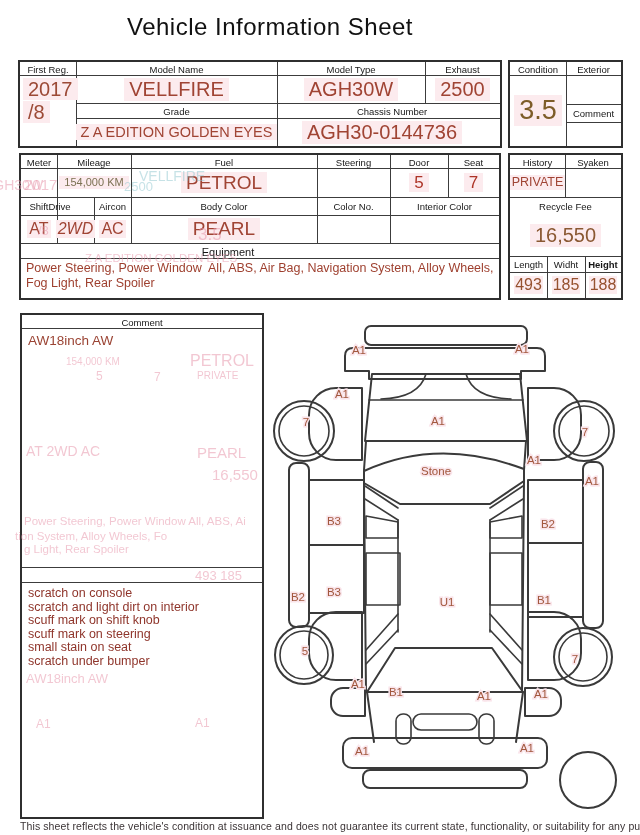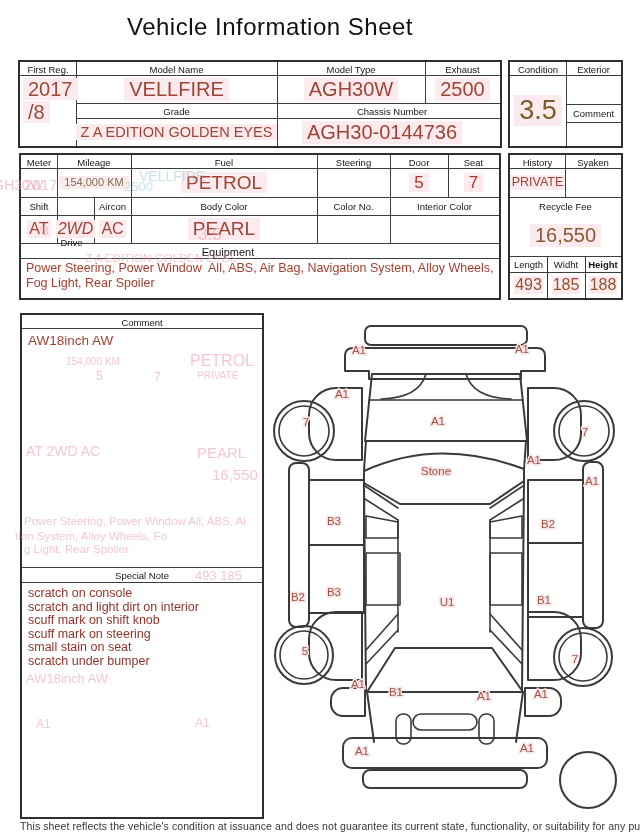--- a/index.html
+++ b/index.html
@@ -111,21 +111,21 @@
     <div class="cell" style="left:110px;top:13px;width:186px;height:29px;font-size:19px;">
         <span class="hi red">PETROL</span>
       </div>
     <div class="cell" style="left:369px;top:13px;width:58px;height:29px;font-size:17px;">
         <span class="hi dred">5</span>
       </div>
     <div class="cell" style="left:427px;top:13px;width:51px;height:29px;font-size:17px;">
         <span class="hi dred">7</span>
       </div>
     <div class="hdr" style="left:0;top:46px;width:36px;">Shift</div>
-    <div class="hdr" style="left:32px;top:46px;width:37px;margin-top:36px;">Drive</div>
+    <div class="hdr" style="left:20px;top:46px;width:37px;">Drive</div>
     <div class="hdr" style="left:73px;top:46px;width:37px;">Aircon</div>
     <div class="hdr" style="left:110px;top:46px;width:186px;">Body Color</div>
     <div class="hdr" style="left:296px;top:46px;width:73px;">Color No.</div>
     <div class="hdr" style="left:369px;top:46px;width:109px;">Interior Color</div>
     <div class="cell" style="left:0;top:60px;width:36px;height:28px;font-size:16px;">
         <span class="hi red" style="padding:0 2px;">AT</span>
       </div>
     <div class="cell" style="left:36px;top:60px;width:37px;height:28px;font-size:16px;">
         <span class="hi red" style="padding:0 2px;font-style:italic;">2WD</span>
       </div>
@@ -168,21 +168,20 @@
     <div class="cell" style="left:75px;top:117px;width:36px;height:26px;font-size:16px;">
         <span class="hi" style="padding:0 1px;color:#96512f;">188</span>
       </div>
   </div>
 
   <div class="box" style="left:20px;top:313px;width:244px;height:506px;">
     <div class="hdr" style="left:0;top:2px;width:240px;">Comment</div>
     <div class="hl" style="left:0;top:13px;width:240px;"></div>
     <div style="position:absolute;left:6px;top:18px;font-size:13.5px;color:#9b4434;">AW18inch AW</div>
     <div class="hl" style="left:0;top:252px;width:240px;"></div>
-    <div class="hdr" style="left:0;top:255px;width:240px;">Special Note</div>
     <div class="hl" style="left:0;top:267px;width:240px;"></div>
     <div class="notes" style="left:6px;top:272px;width:230px;">
       <div>scratch on console</div>
       <div>scratch and light dirt on interior</div>
       <div>scuff mark on shift knob</div>
       <div>scuff mark on steering</div>
       <div>small stain on seat</div>
       <div>scratch under bumper</div>
     </div>
   </div>

